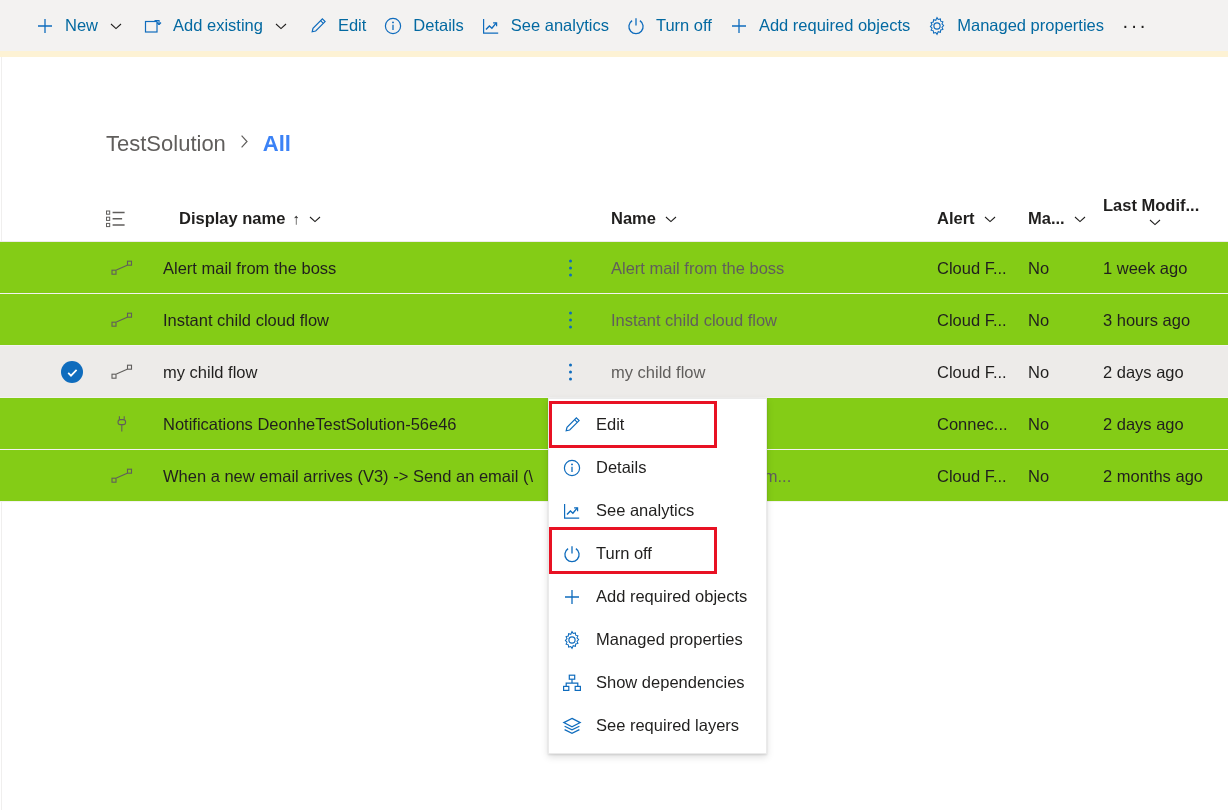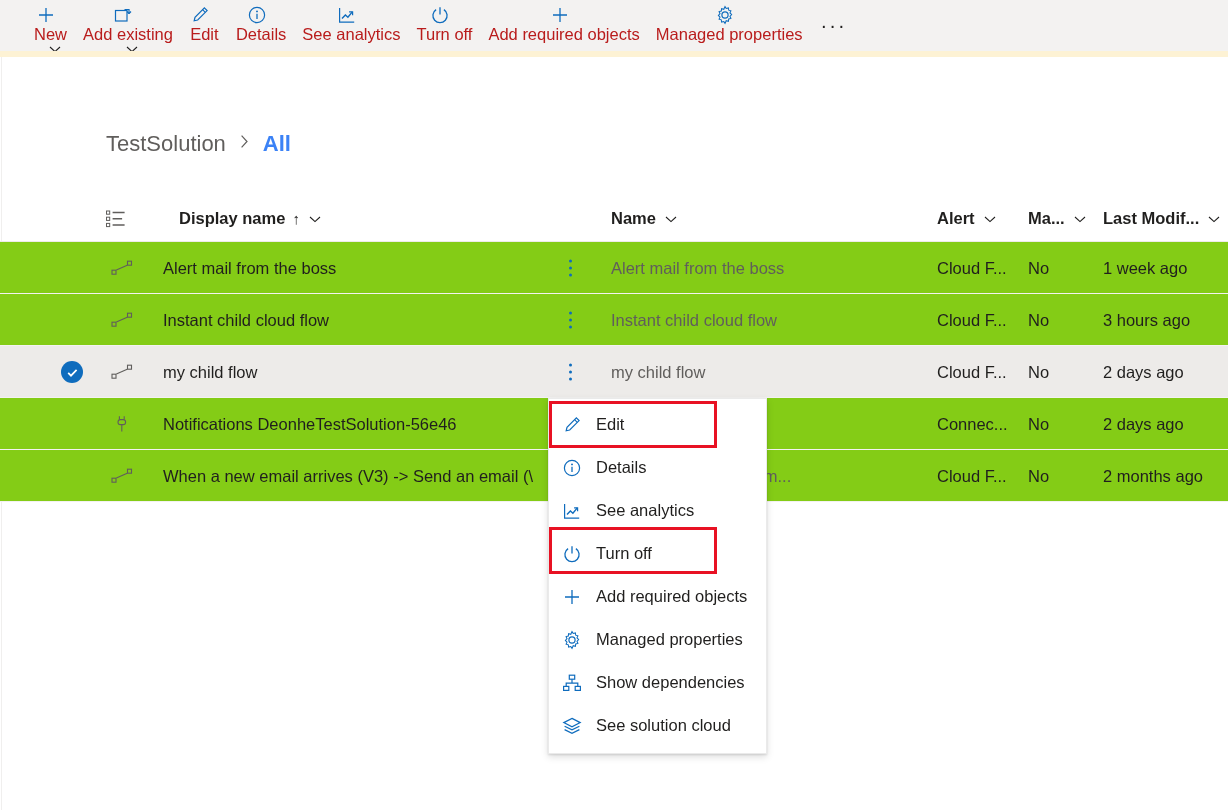--- a/index.html
+++ b/index.html
@@ -20,27 +20,26 @@
     width: 1228px; height: 51px;
     background: #f3f2f1;
     display: flex; align-items: center;
     padding-left: 26px;
     overflow: hidden;
   }
   .cmd-item {
     display: flex; align-items: center;
     height: 44px;
     padding: 0 8px;
-    color: #b91c1c;
+    color: #0369a1;
     font-size: 16.5px;
     white-space: nowrap;
     cursor: pointer;
     border: none; background: transparent;
     font-family: "Liberation Sans", sans-serif;
-    flex-direction: column;
   }
   .cmd-icon {
     display: inline-flex; align-items: center; justify-content: center;
     width: 22px; height: 22px; margin-right: 9px;
     color: #0f6cbd; flex: 0 0 auto;
   }
   .cmd-label { line-height: 1; }
   .cmd-chev {
     display: inline-flex; align-items: center; justify-content: center;
     width: 20px; height: 20px; margin-left: 8px; color: #201f1e;
@@ -103,21 +102,21 @@
   }
   .hcell .sort-asc { margin-left: 7px; color: #201f1e; font-size: 15px; }
   .hcell .hchev {
     margin-left: 8px; display: inline-flex; align-items: center; color:#201f1e;
   }
   .col-listicon { left: 106px; }
   .col-display  { left: 163px; margin-left: 16px; }
   .col-name     { left: 611px; }
   .col-type     { left: 937px; }
   .col-managed  { left: 1028px; }
-  .col-modified { left: 1103px; }
+  .col-modified { left: 1103px; flex-direction: column; }
 
   .grid-row {
     position: relative;
     height: 52px;
     border-bottom: 1px solid #f3f2f1;
     background: #84cc16;
   }
   .grid-row.selected { background: #edebe9; }
 
   .cell {
@@ -559,21 +558,21 @@
     </div>
 
     <div class="ctx-item">
       <span class="ctx-ico">
         <svg width="20" height="20" viewBox="0 0 20 20">
           <path d="M10 2.4L18.2 6.6 10 10.8 1.8 6.6z" stroke="#0f6cbd" stroke-width="1.2" fill="none"></path>
           <path d="M2.6 10.2L10 13.9l7.4-3.7" stroke="#0f6cbd" stroke-width="1.2" fill="none"></path>
           <path d="M2.6 13.6L10 17.3l7.4-3.7" stroke="#0f6cbd" stroke-width="1.2" fill="none"></path>
         </svg>
       </span>
-      <span>See solution cloud</span>
+      <span>See required layers</span>
     </div>
 
   </div>
 
   <div class="red-box red-edit"></div>
   <div class="red-box red-turn"></div>
 
 </div>
 
 </body></html>

